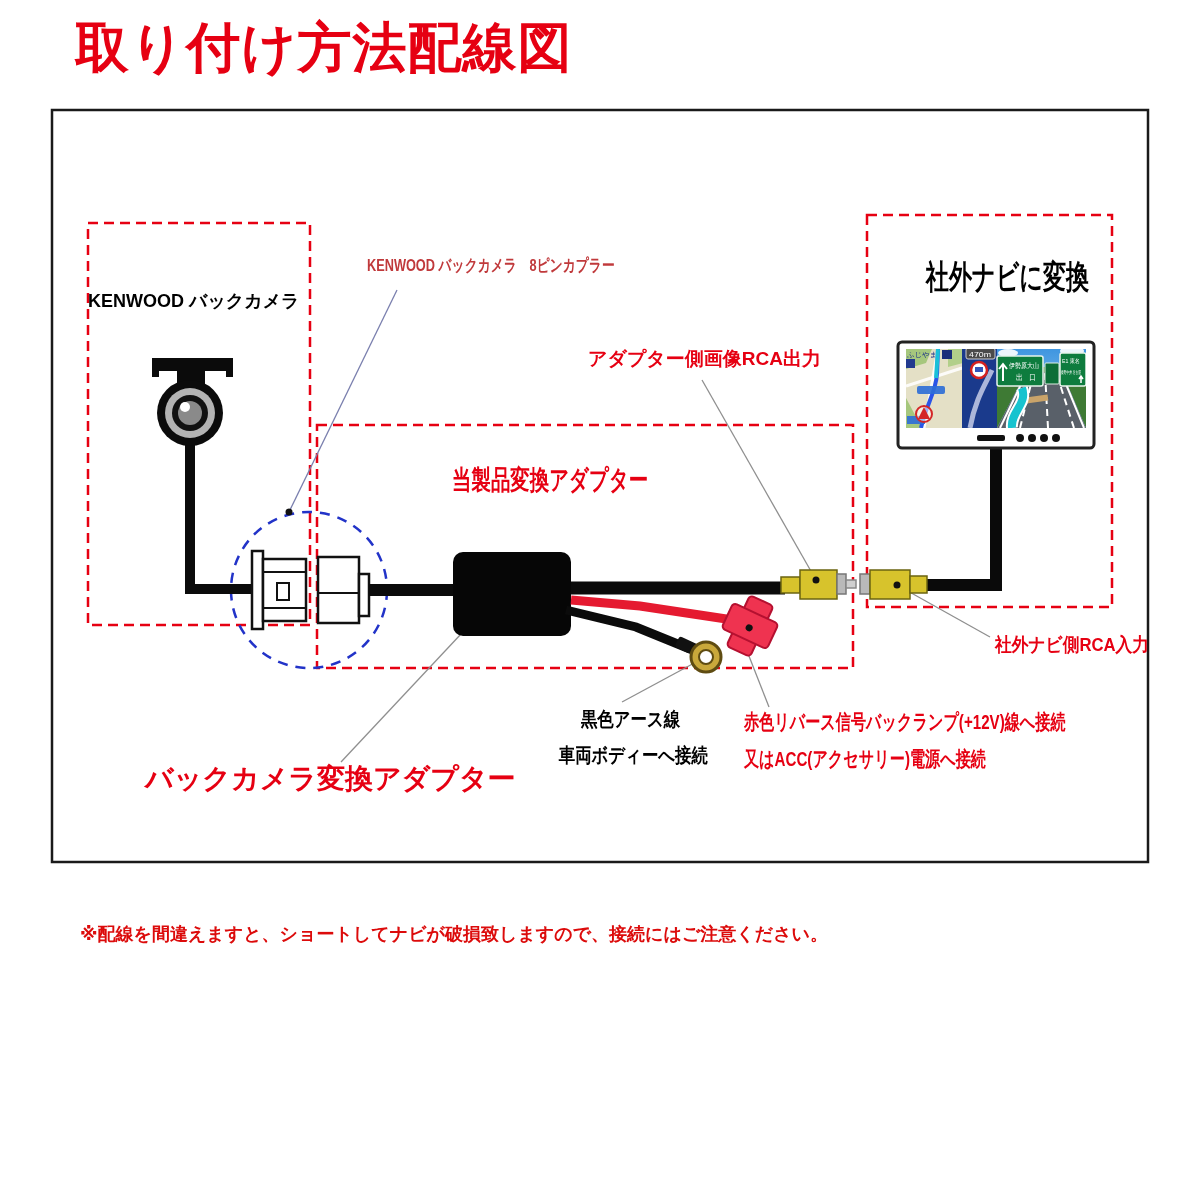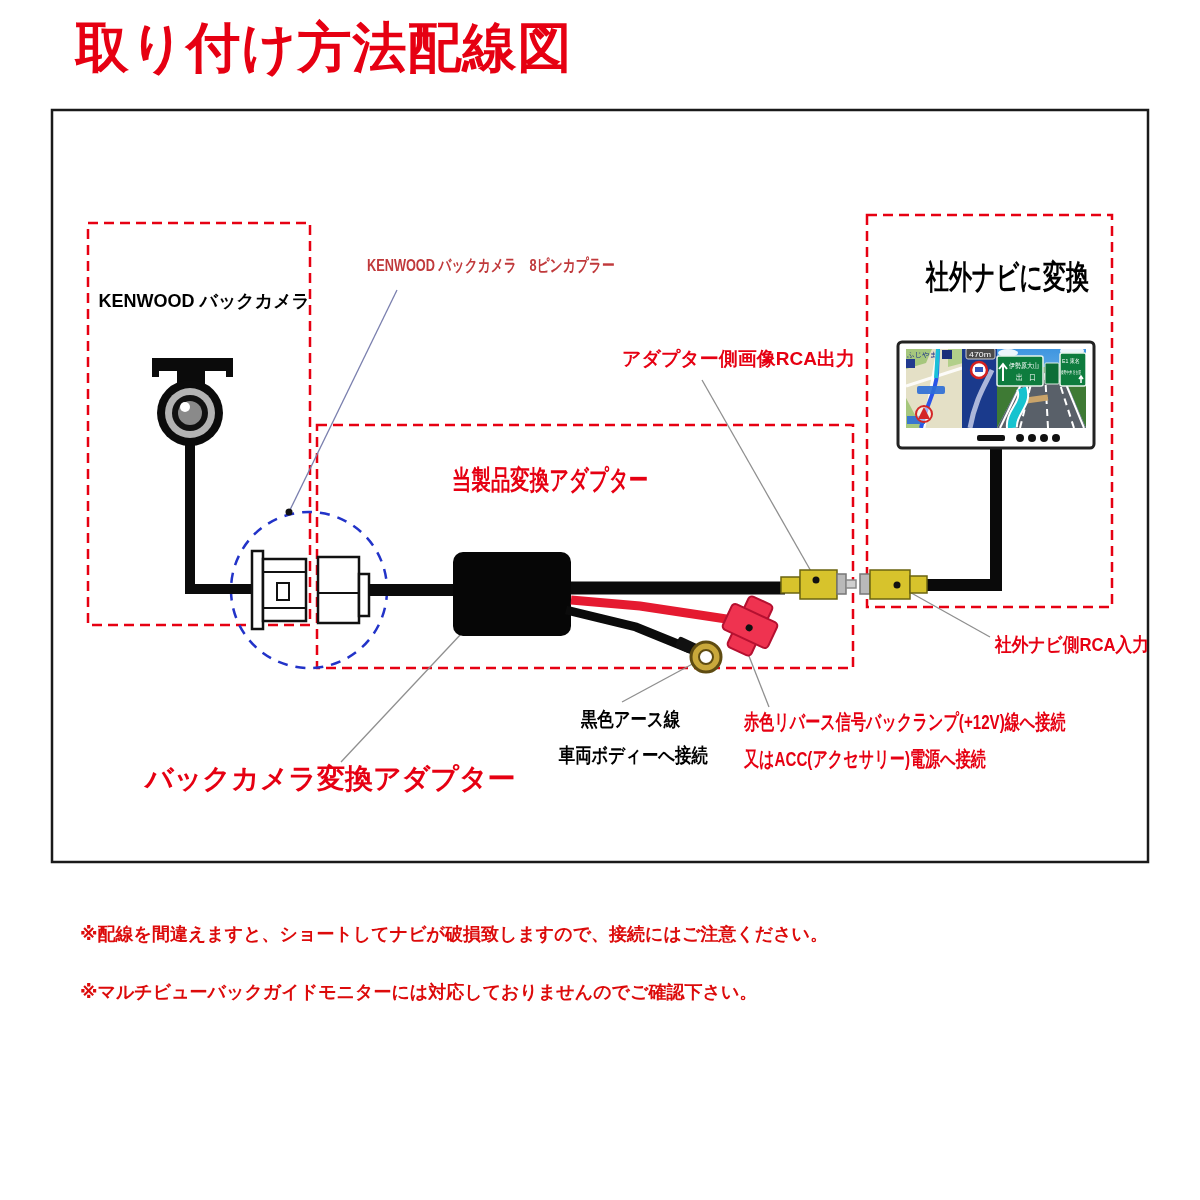--- a/index.html
+++ b/index.html
@@ -2,25 +2,25 @@
 <html><head>
 <meta charset="utf-8">
 <style>
   html,body{margin:0;padding:0;background:#fff;}
   body{width:1200px;height:1200px;font-family:"Liberation Sans","DejaVu Sans",sans-serif;}
   .stage{position:relative;width:1200px;height:1200px;background:#fff;overflow:hidden;}
   .stage svg{position:absolute;left:0;top:0;z-index:1;}
   .lbl{position:absolute;z-index:2;white-space:nowrap;font-weight:bold;line-height:1;}
   .red{color:#e60012;}
   .title{left:55px;top:20px;font-size:54px;font-weight:800;letter-spacing:1px;color:#e60012;margin-left:20px;}
-  .camera-box-label{left:88px;top:292px;width:222px;text-align:right;font-size:18px;color:#000;}
+  .camera-box-label{left:88px;top:292px;width:222px;text-align:left;font-size:18px;color:#000;}
   .coupler-label{left:367px;top:257px;font-size:17px;color:#c0393b;transform:scaleX(.75);transform-origin:left top;}
   .product-adapter-label{left:452px;top:467px;font-size:27px;transform:scaleX(.72);transform-origin:left top;}
   .navi-box-label{left:885px;top:260px;width:245px;text-align:center;font-size:33px;color:#000;transform:scaleX(.70);transform-origin:center top;}
-  .rca-output-label{left:622px;top:349px;font-size:19px;}
+  .rca-output-label{left:588px;top:349px;font-size:19px;}
   .rca-input-label{left:995px;top:635px;font-size:19px;transform:scaleX(.88);transform-origin:left top;}
   .ground-label{left:543px;top:701px;width:175px;text-align:center;font-size:20px;color:#000;line-height:36px;transform:scaleX(.82);transform-origin:center top;}
   .power-label{left:744px;top:703px;font-size:21px;line-height:37px;transform:scaleX(.72);transform-origin:left top;}
   .camera-adapter-label{left:145px;top:765px;font-size:28px;}
   .note{left:80px;font-size:18px;color:#dc0b0b;letter-spacing:0;}
   .n1{top:925px;} .n2{top:983px;} .n3{top:1037px;} .n4{top:1089px;}
 </style>
 </head>
 <body>
 
@@ -202,15 +202,14 @@
 </div>
 
 <div class="lbl power-label red">
   <div>赤色リバース信号バックランプ(+12V)線へ接続</div>
   <div>又はACC(アクセサリー)電源へ接続</div>
 </div>
 
 <div class="lbl note n1">※配線を間違えますと、ショートしてナビが破損致しますので、接続にはご注意ください。</div>
 
 <div class="lbl camera-adapter-label red">バックカメラ変換アダプター</div>
-<div class="lbl note n2">※マルチビューバックガイドモニターには対応しておりませんのでご確認下さい。</div>
 
 </div>
 
 </body></html>

